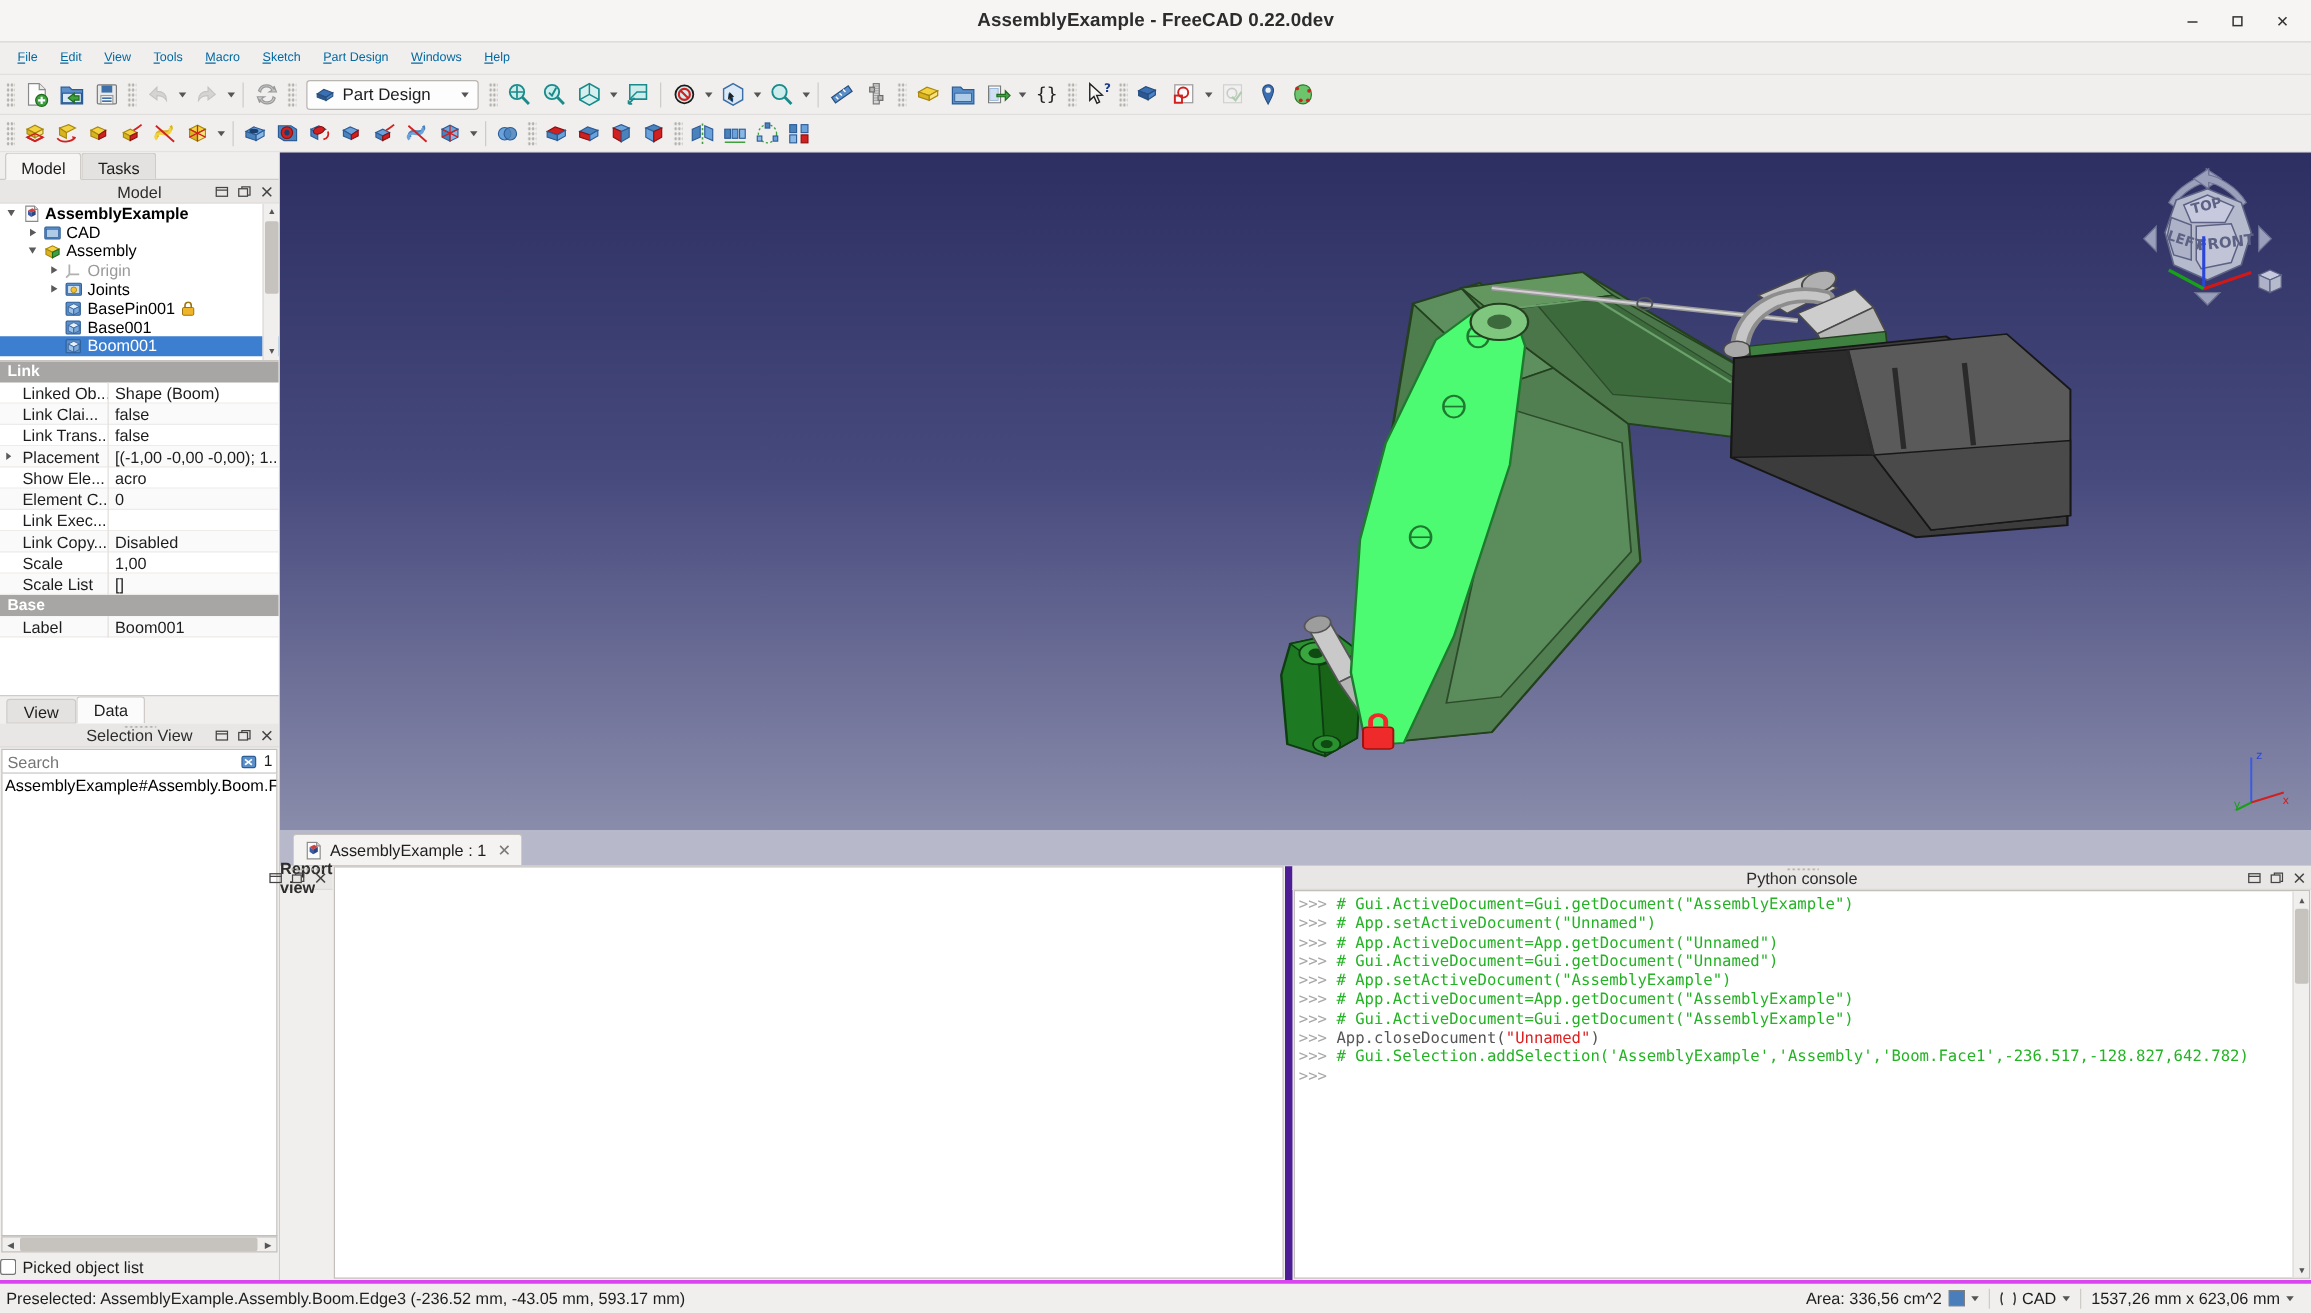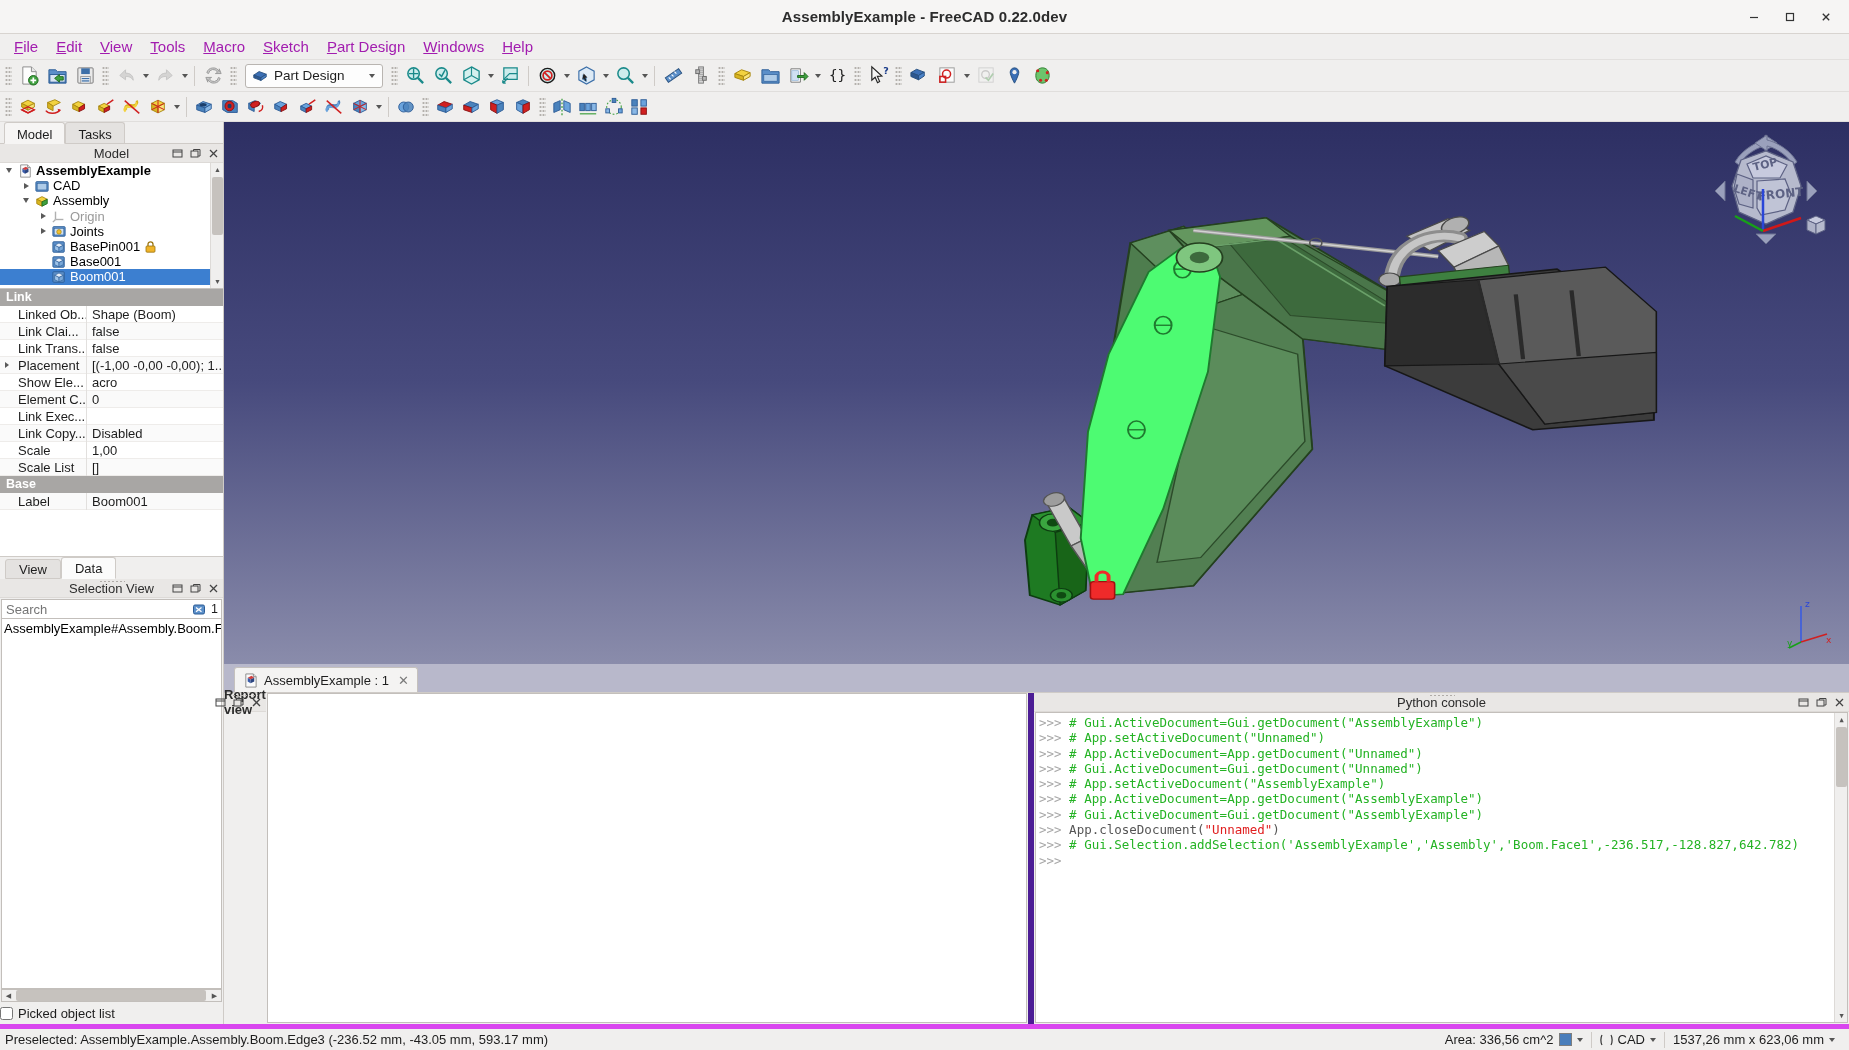--- a/index.html
+++ b/index.html
@@ -23,21 +23,21 @@
   .win-btn {
     width: 34px; height: 28px; display: flex; align-items: center; justify-content: center;
     color: #3a3a3a; font-size: 15px; border-radius: 3px; cursor: pointer;
   }
 
   
   .menubar {
     height: 26px; background: #f0efee; display: flex; align-items: center;
     padding-left: 5px; border-bottom: 1px solid #e2e0de; flex: 0 0 26px;
   }
-  .menu-item { padding: 3px 9px; font-size: 15px; color: #a21caf; cursor: pointer; border-radius: 2px; }
+  .menu-item { padding: 3px 9px; font-size: 10px; color: #0369a1; cursor: pointer; border-radius: 2px; }
   .menu-item u { text-decoration: underline; }
 
   
   .toolbar-row {
     background: #f0efee; display: flex; align-items: center; padding: 1px 2px;
     border-bottom: 1px solid #e0dedc;
   }
   .toolbar-row.r1 { height: 32px; flex: 0 0 32px; }
   .toolbar-row.r2 { height: 30px; flex: 0 0 30px; }
   .tb-grip {
@@ -186,21 +186,21 @@
   .pyprompt { color: #a8a8a8; }
   .pycomment { color: #24b324; }
   .pycode { color: #555; }
   .pystr { color: #e02020; }
   .pyscroll { position: absolute; right: 0; top: 0; bottom: 0; width: 13px; background: #f0efee;
               border-left: 1px solid #dddad7; }
   .pysc-thumb { position: absolute; left: 1px; width: 11px; background: #c6c2be; border-radius: 2px;
                 top: 14px; height: 60px; cursor: pointer; }
 
   
-  .statusbar { height: 26px; flex: 0 0 26px; background: #f0efee; border-top: 5px solid #d946ef;
+  .statusbar { height: 26px; flex: 0 0 26px; background: #f0efee; border-top: 3px solid #d946ef;
                display: flex; align-items: center; font-size: 13px; color: #1d1d1d; }
   .status-left { padding-left: 5px; flex: 1; white-space: nowrap; }
   .status-right { display: flex; align-items: center; gap: 0; padding-right: 6px; }
   .sb-cell { display: flex; align-items: center; gap: 5px; padding: 0 8px; white-space: nowrap; }
   .sb-swatch { width: 13px; height: 13px; border: 1px solid #7e7e7e; }
   .sb-caret { width: 0; height: 0; border-left: 3.5px solid transparent; border-right: 3.5px solid transparent;
               border-top: 4px solid #555; cursor: pointer; }
   .sb-sep { width: 1px; height: 16px; background: #cfcbc7; }
 </style>
 </head>

